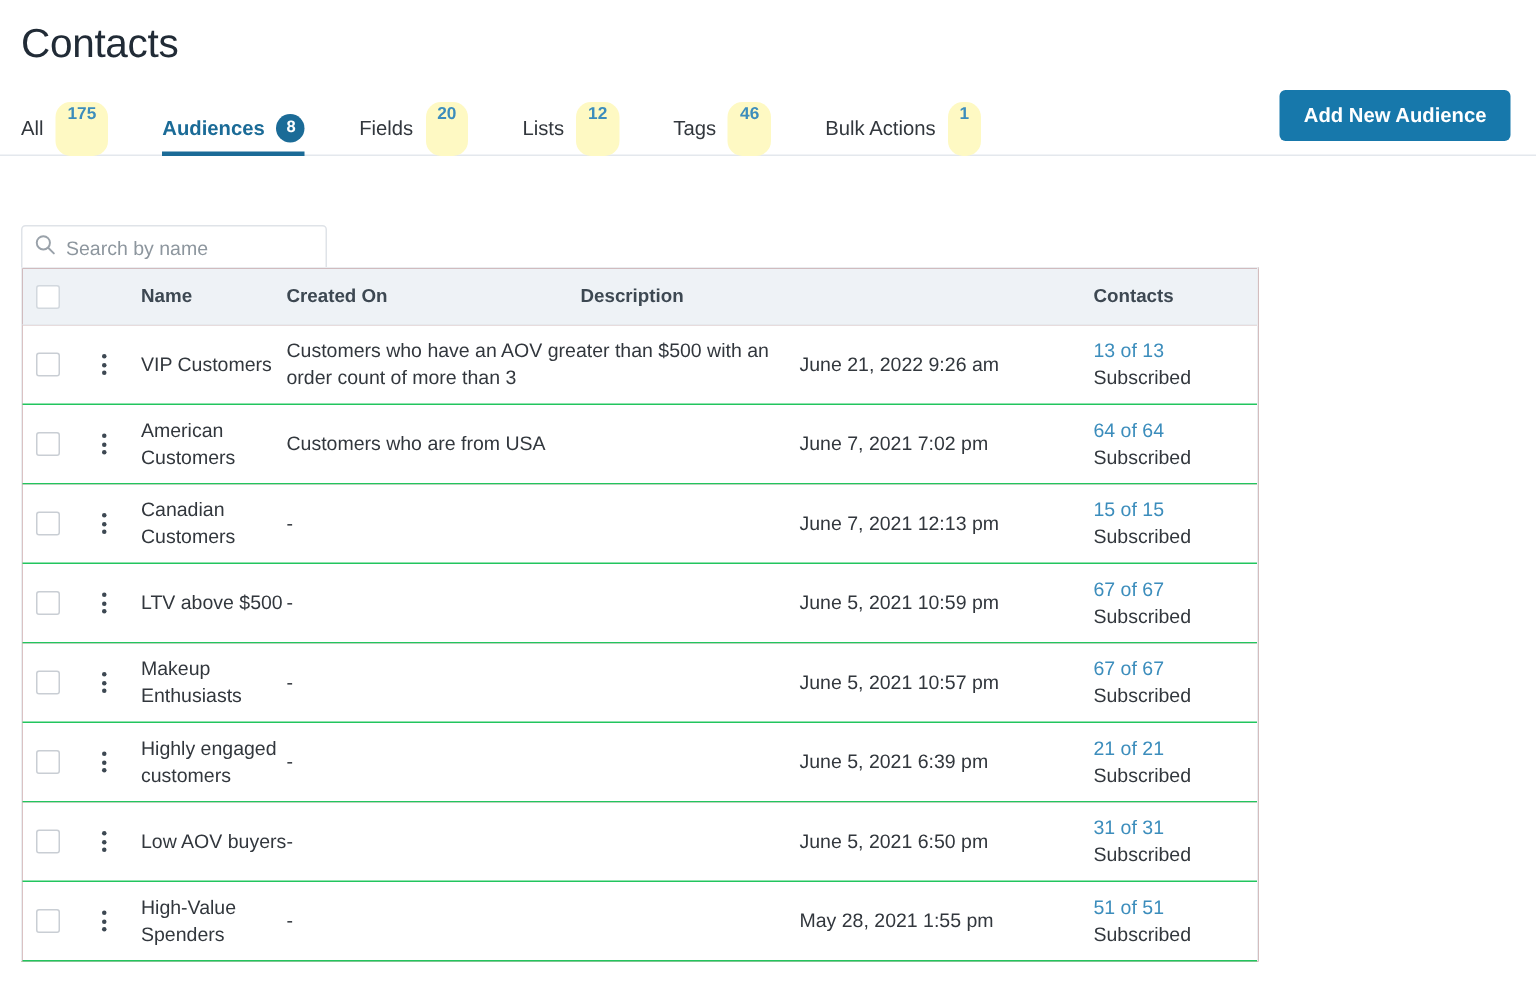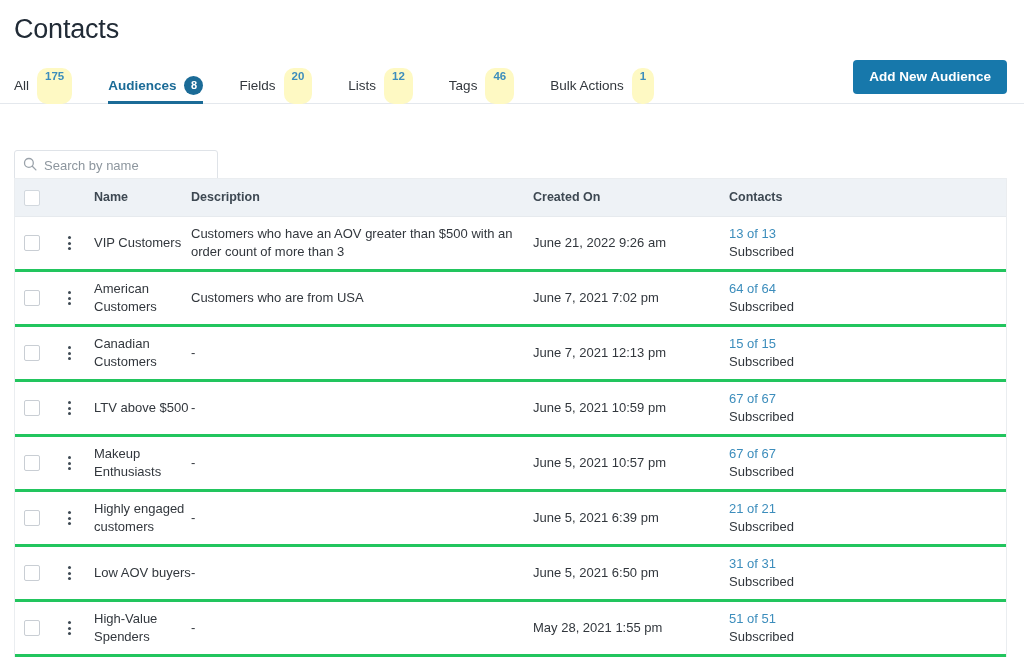--- a/index.html
+++ b/index.html
@@ -135,42 +135,42 @@
     width: 100%;
     background: transparent;
     padding: 0;
   }
   .search-input::placeholder { color: #8d969e; }
 
   
   .table {
     position: absolute;
     left: 14px; top: 178px;
-    width: 993px;
+    width: 825px;
     border: 1px solid #eaedf0;
     border-bottom: none;
     background: #7f1d1d;
   }
   .thead {
     display: flex;
     background: #eef2f6;
     height: 38px;
     align-items: center;
     border-bottom: 1px solid #e6eaee;
   }
   .th {
     font-size: 12.5px;
     font-weight: 700;
     color: #3d4852;
     line-height: 15px;
   }
   .row {
     display: flex;
     align-items: stretch;
-    border-bottom: 3px solid #22c55e;
+    border-bottom: 1px solid #22c55e;
     background: #fff;
     min-height: 52px;
   }
   .cell {
     display: flex;
     align-items: center;
     padding-top: 8px;
     padding-bottom: 8px;
   }
   
@@ -285,26 +285,26 @@
 
   <div class="table">
     <div class="thead">
       <div class="cell c-check">
         <span class="checkbox"></span>
       </div>
       <div class="cell c-menu"></div>
       <div class="cell c-name">
           <span class="th">Name</span>
         </div>
+      <div class="cell c-date">
+          <span class="th">Created On</span>
+        </div>
       <div class="cell c-desc">
           <span class="th">Description</span>
         </div>
-      <div class="cell c-date">
-          <span class="th">Created On</span>
-        </div>
       <div class="cell c-cont">
           <span class="th">Contacts</span>
         </div>
     </div>
     <div id="tbody">
         <div class="row">
           <div class="cell c-check">
             <span class="checkbox"></span>
           </div>
           <div class="cell c-menu">

